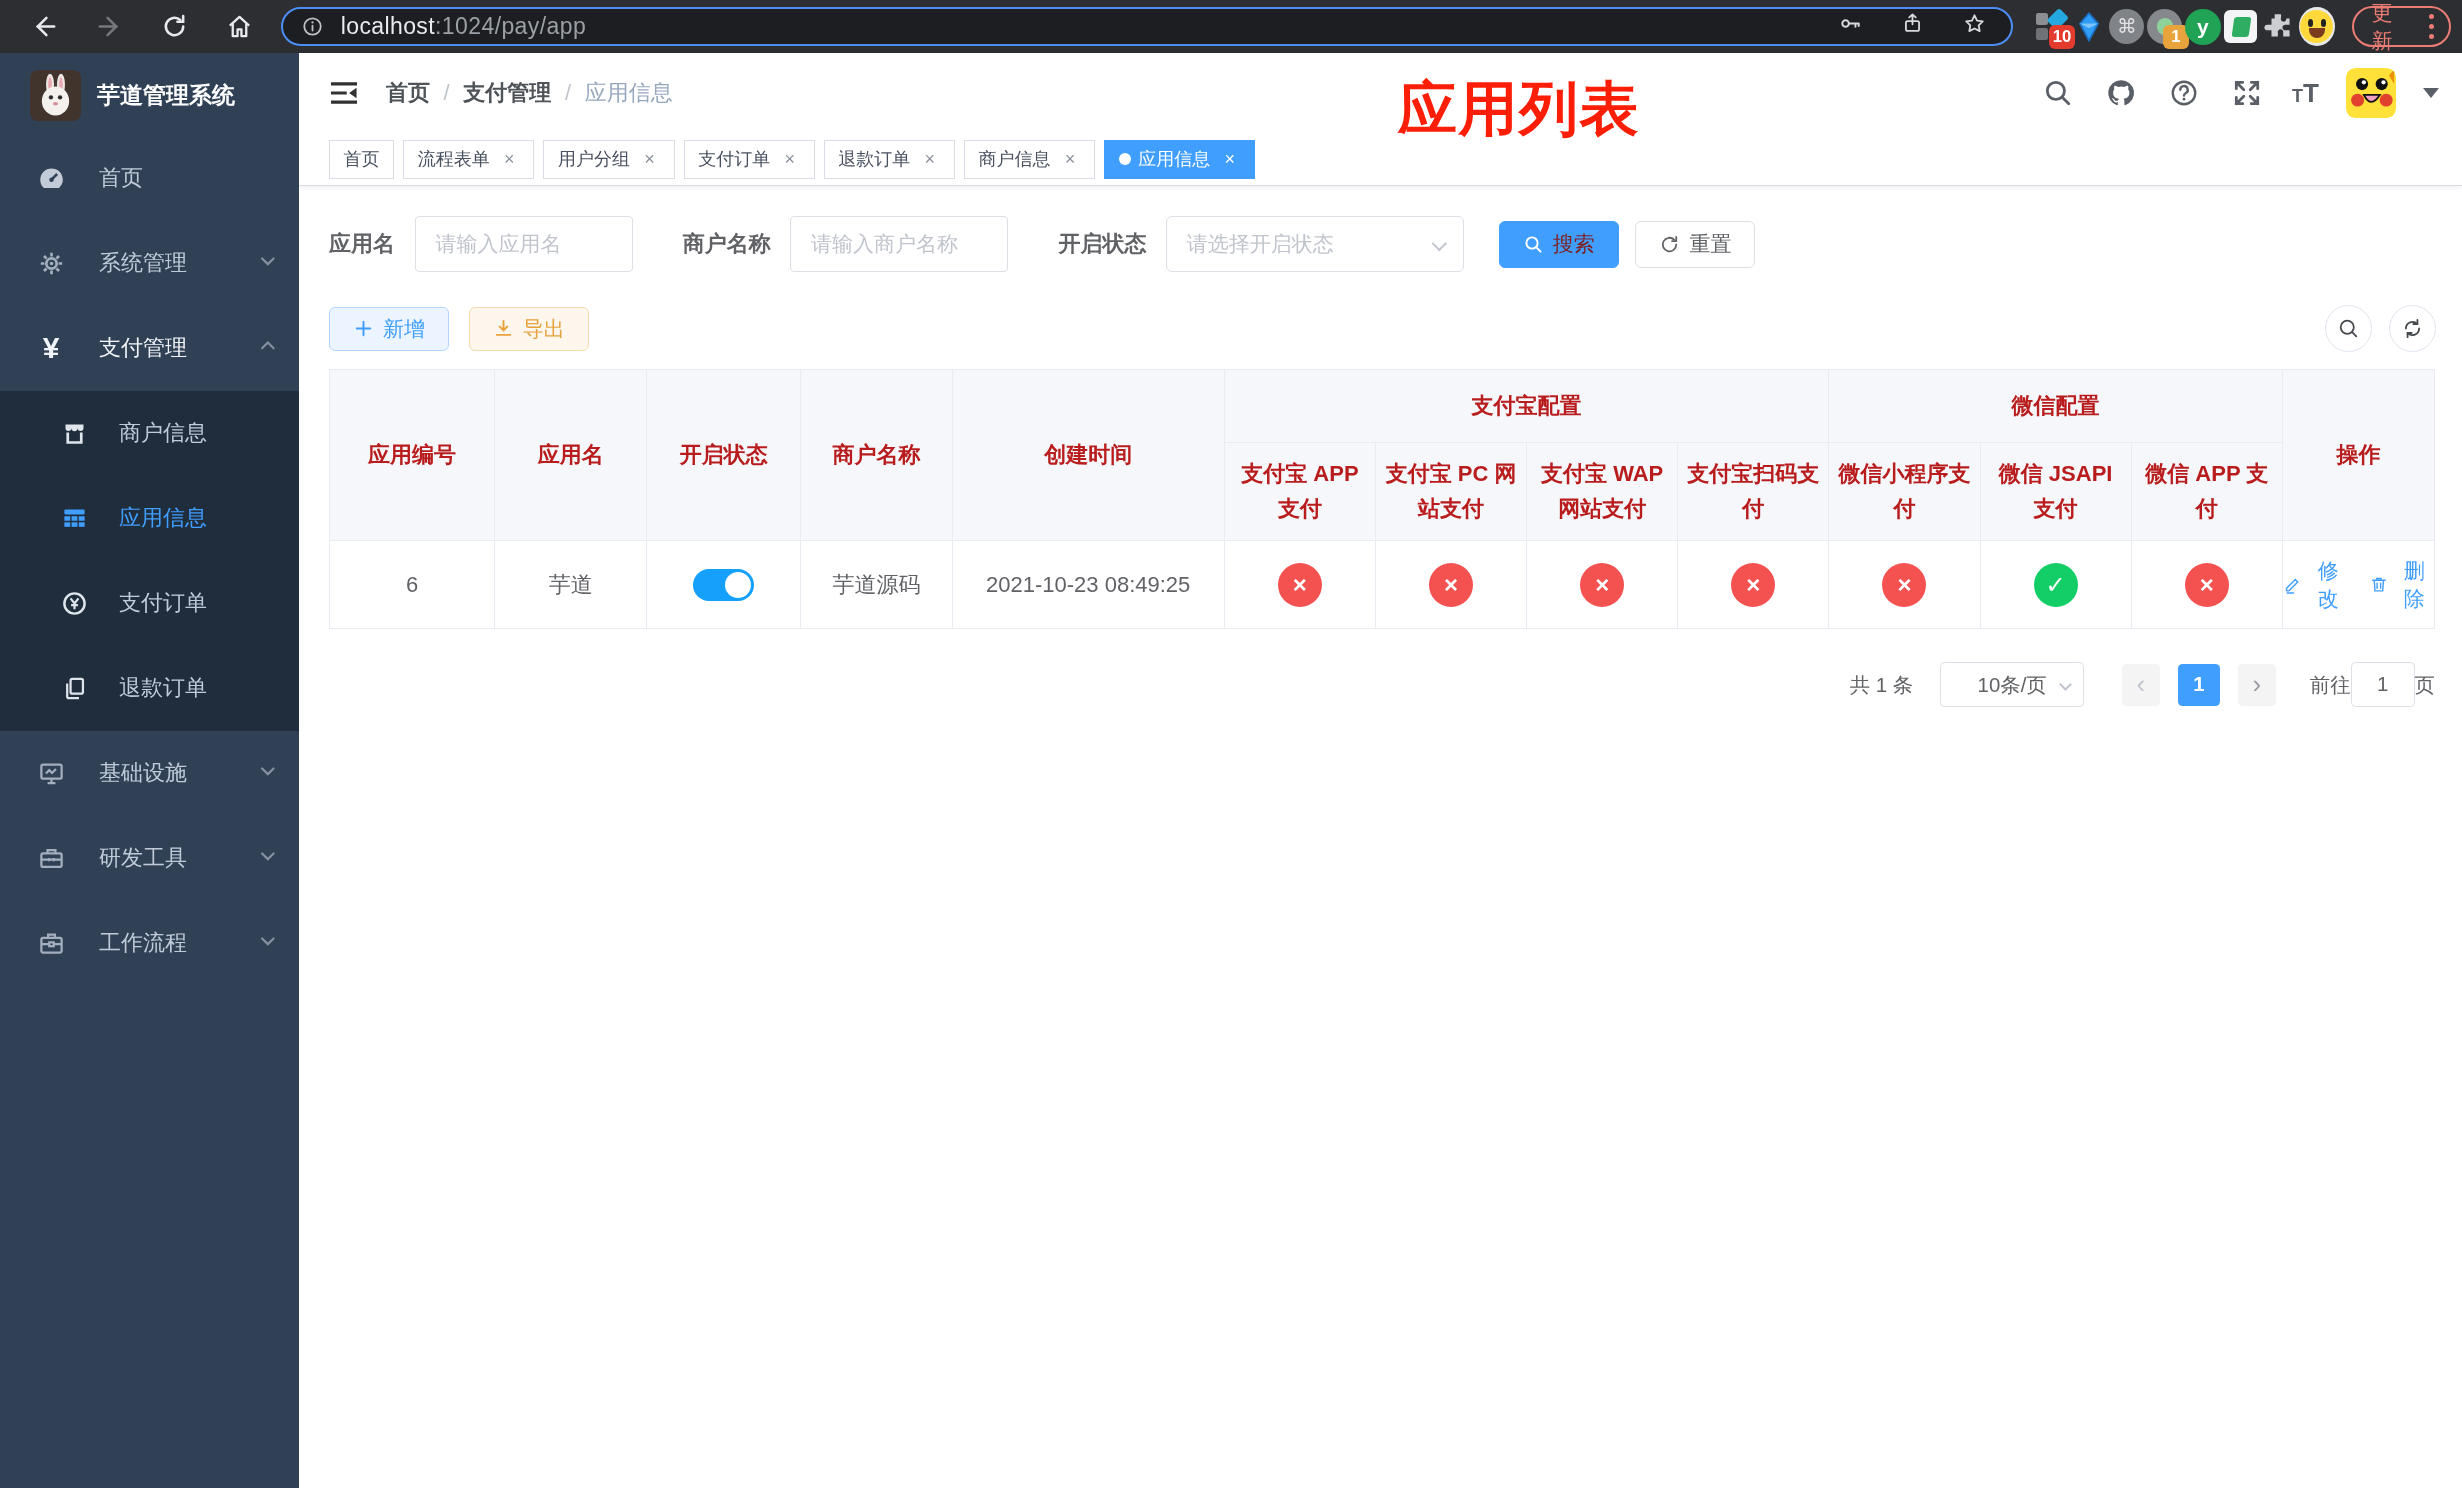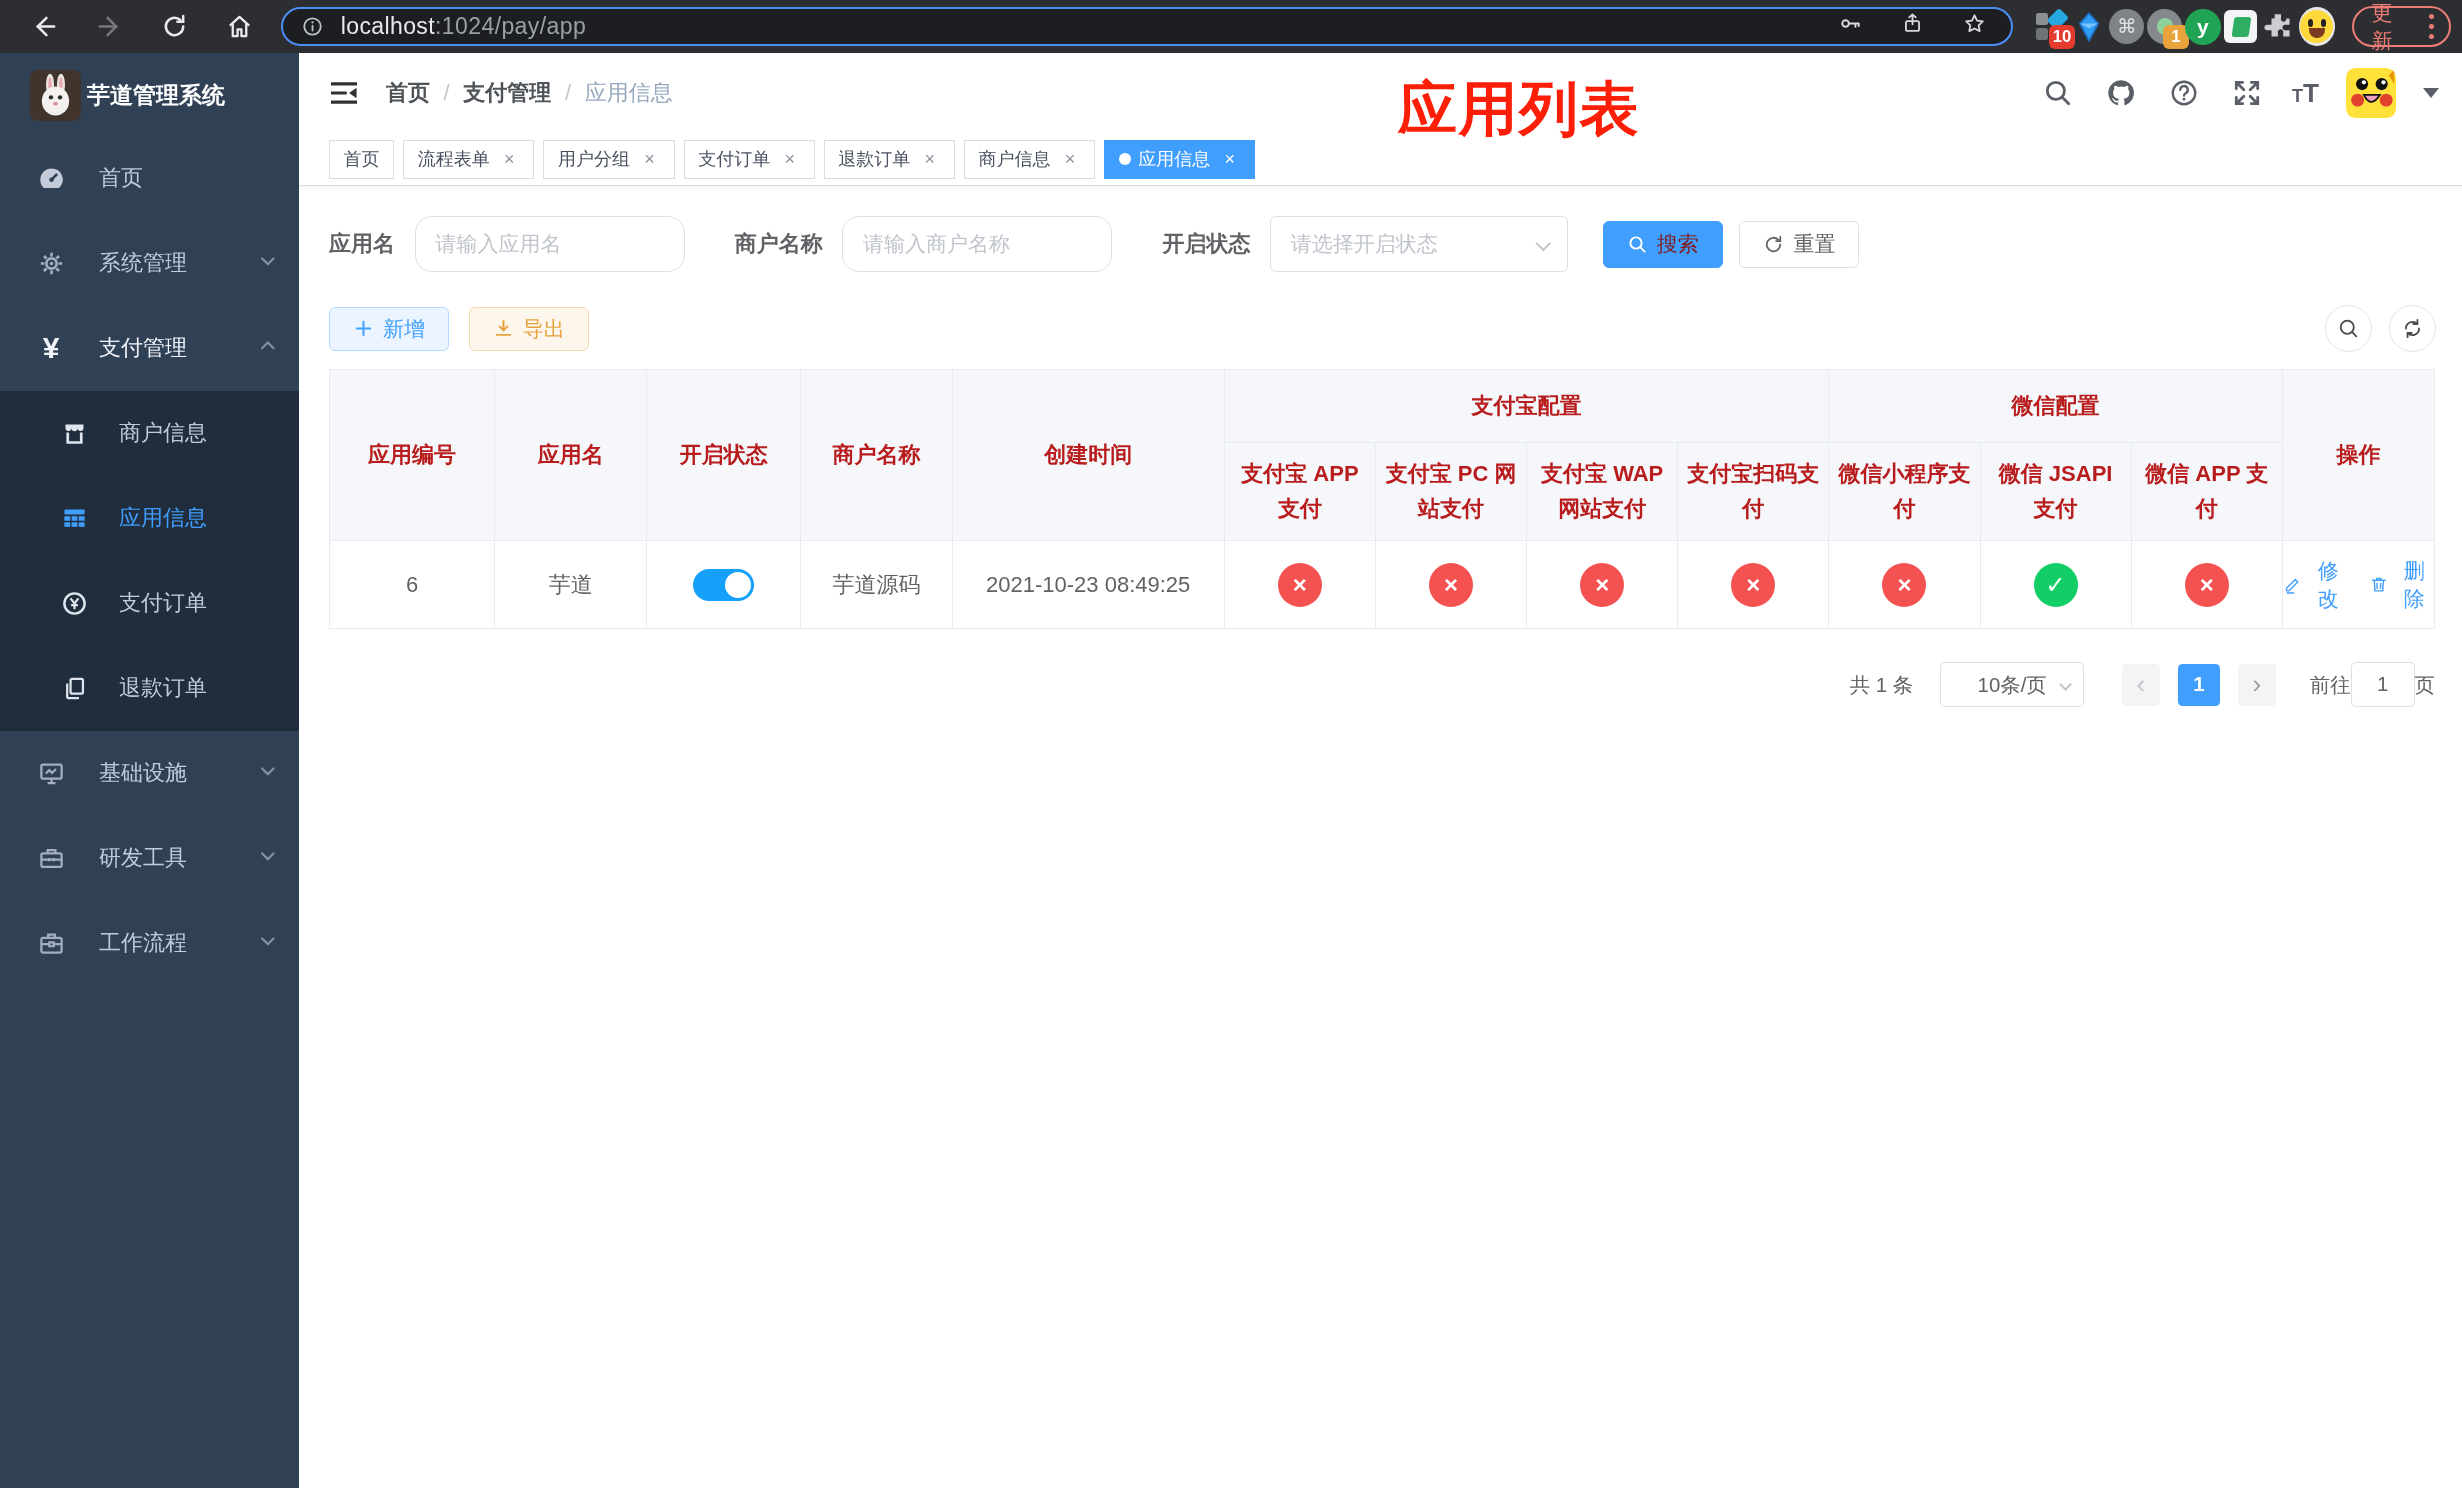--- a/index.html
+++ b/index.html
@@ -42,21 +42,21 @@
   .smiley .eye.l { left:7.6px; } .smiley .eye.r { right:7.6px; }
   .smiley .mouth { position:absolute; left:8.3px; top:18px; width:16.7px; height:9.8px; border-radius:0 0 16.7px 16.7px; background:#7a3b1e; }
   .update-pill { margin:0 10.6px 0 16.7px; height:41px; border:2.3px solid #ec7d75; border-radius:21px; color:#ec7d75; display:flex; align-items:center; gap:16.7px; padding:0 15px 0 18px; font-size:21px; }
   .vdots { display:flex; flex-direction:column; gap:4.5px; }
   .vdots i { width:5.3px; height:5.3px; border-radius:50%; background:#ec7d75; }
 
   
   .sidebar { position:absolute; left:0; top:53px; width:299px; height:1436px; background:#304156; z-index:10; }
   .logo-row { display:flex; align-items:center; padding:16.7px 0 15px 30px; }
   .logo-img { width:51px; height:51px; border-radius:7.6px; overflow:hidden; flex:0 0 51px; }
-  .logo-title { color:#fff; font-size:23px; font-weight:bold; margin-left:6px; white-space:nowrap; }
+  .logo-title { color:#fff; font-size:23px; font-weight:bold; margin-left:16px; white-space:nowrap; }
   .menu-item { height:85px; display:flex; align-items:center; padding:0 21px 0 36px; color:#bfcbd9; font-size:22px; cursor:pointer; }
   .menu-item .mi-icon { width:30px; height:30px; margin-right:33px; display:flex; align-items:center; justify-content:center; color:#a3aebe; }
   .menu-item .mi-icon svg { width:27px; height:27px; }
   .menu-item .yen-glyph { font-size:30px; font-weight:bold; color:#f0f3f7; line-height:1; }
   .menu-item .chev { margin-left:auto; color:#8591a2; }
   .chev svg { width:19.7px; height:19.7px; }
   .submenu { background:#1f2d3d; }
   .submenu .menu-item { padding-left:59px; }
   .submenu .menu-item .mi-icon { margin-right:30px; }
   .submenu .menu-item.active { color:#409eff; }
@@ -86,21 +86,21 @@
   .tag .close { margin-left:9px; font-size:18px; color:#8b919c; width:21px; height:21px; line-height:21px; text-align:center; border-radius:50%; }
   .tag.active { background:#409eff; border-color:#409eff; color:#fff; }
   .tag.active .dot { display:inline-block; }
   .tag.active .close { color:#fff; }
 
   .content { padding:30px 26px 0 30px; position:relative; }
 
   
   .filter-row { display:flex; align-items:center; margin-bottom:33px; }
   .f-label { font-size:22px; color:#606266; font-weight:600; margin-right:19.7px; white-space:nowrap; }
-  .f-input { width:270px; height:56px; border:1.5px solid #dcdfe6; border-radius:17px; font-size:21px; color:#606266; padding:0 19.7px; outline:none; font-family:inherit; margin-right:50px; }
+  .f-input { width:218px; height:56px; border:1.5px solid #dcdfe6; border-radius:4px; font-size:21px; color:#606266; padding:0 19.7px; outline:none; font-family:inherit; margin-right:50px; }
   .f-input::placeholder { color:#c0c4cc; }
   .f-select { position:relative; width:298px; height:56px; border:1.5px solid #dcdfe6; border-radius:6px; display:flex; align-items:center; padding:0 19.7px; margin-right:19.7px; color:#c0c4cc; font-size:21px; cursor:pointer; }
   .f-select .sel-chev { position:absolute; right:18px; top:21px; width:10.6px; height:10.6px; border-right:2.3px solid #c0c4cc; border-bottom:2.3px solid #c0c4cc; transform:rotate(45deg); }
   .btn { display:inline-flex; align-items:center; justify-content:center; gap:9px; height:47px; border-radius:6px; font-size:21px; cursor:pointer; border:1.5px solid transparent; padding:0 23px; white-space:nowrap; }
   .btn svg { width:21px; height:21px; }
   .btn-primary { background:#409eff; border-color:#409eff; color:#7f1d1d; }
   .btn-plain { background:#fff; border-color:#dcdfe6; color:#606266; }
   .btn-primary-plain { background:#ecf5ff; border-color:#b3d8ff; color:#409eff; }
   .btn-warning-plain { background:#fdf6ec; border-color:#f5dab1; color:#e6a23c; }
 

